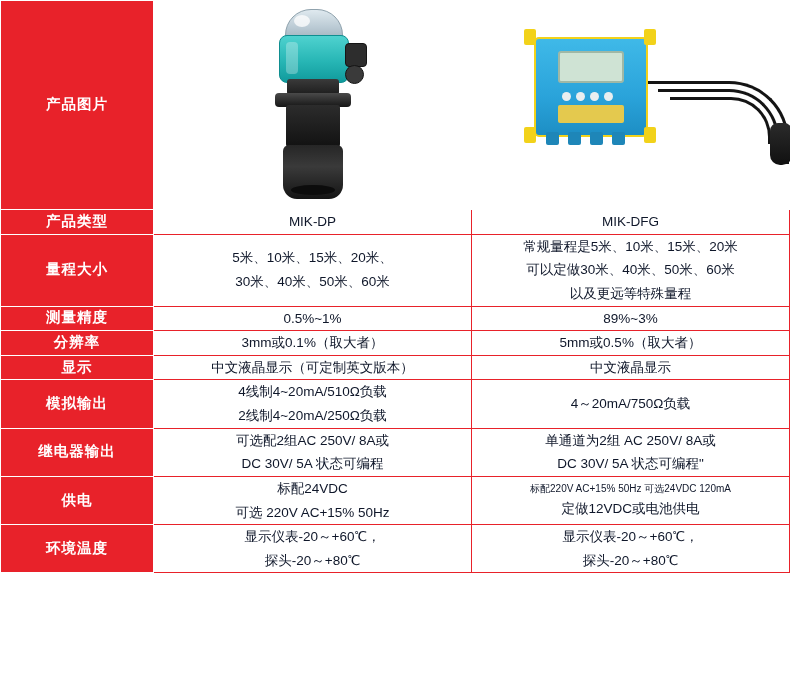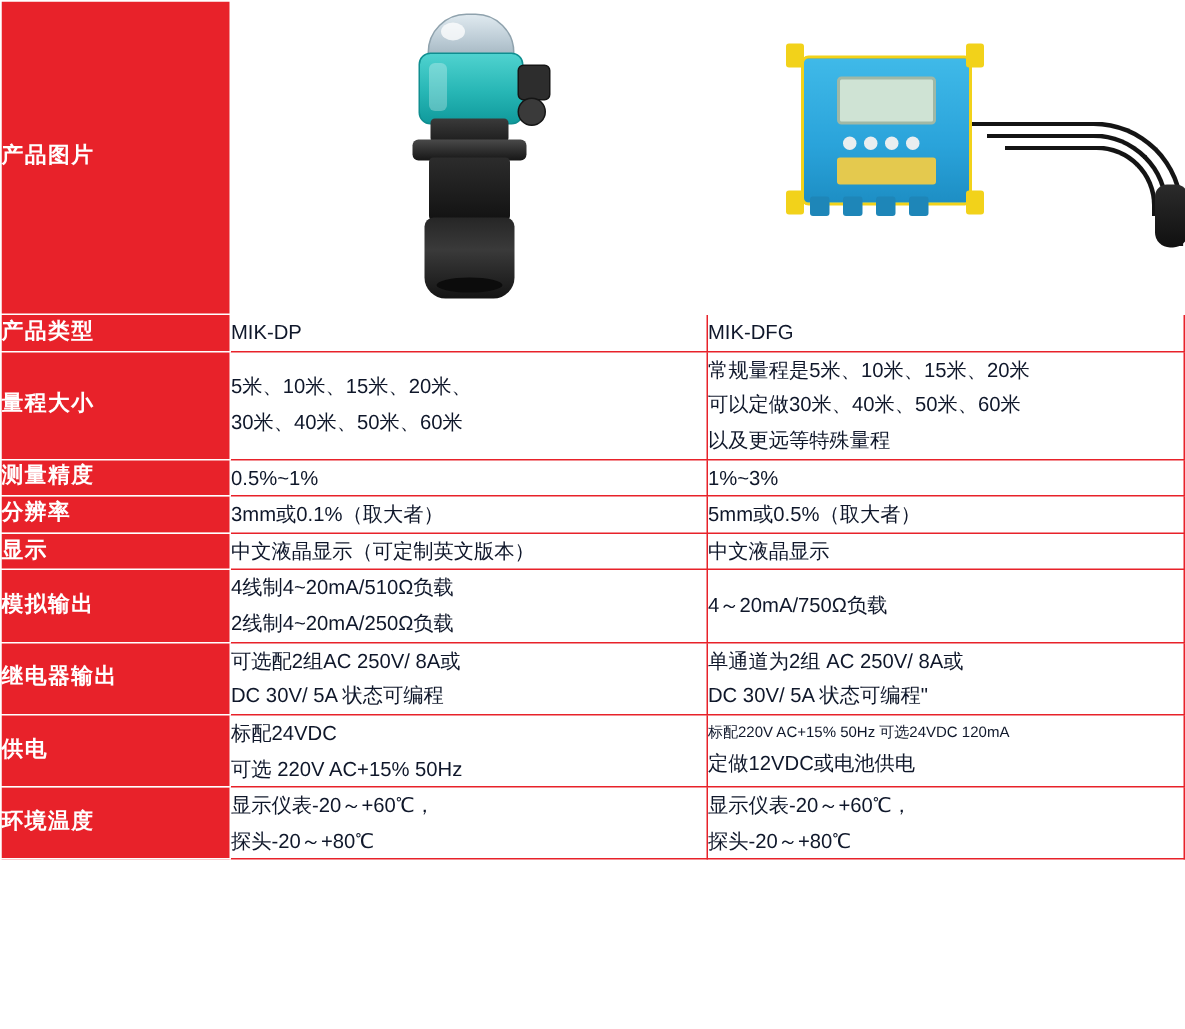--- a/index.html
+++ b/index.html
@@ -15,21 +15,21 @@
     overflow: hidden;
   }
   #spec-table {
     width: 790px;
     border-collapse: collapse;
     table-layout: fixed;
   }
   #spec-table td {
     border: 1px solid #ffffff;
     vertical-align: middle;
-    text-align: left;
+    text-align: center;
     padding: 0;
   }
   .label-cell {
     width: 152px;
     background: #e8222a;
     color: #ffffff;
     font-size: 14.5px;
     font-weight: bold;
     letter-spacing: 1px;
     line-height: 1.5;
@@ -360,21 +360,21 @@
         <span class="line">以及更远等特殊量程</span>
       </td>
     </tr>
 
     <tr>
       <td class="label-cell">测量精度</td>
       <td class="val-cell">
         <span class="line">0.5%~1%</span>
       </td>
       <td class="val-cell">
-        <span class="line">1%~3%</span>
+        <span class="line">89%~3%</span>
       </td>
     </tr>
 
     <tr>
       <td class="label-cell">分辨率</td>
       <td class="val-cell">
         <span class="line">3mm或0.1%（取大者）</span>
       </td>
       <td class="val-cell">
         <span class="line">5mm或0.5%（取大者）</span>

